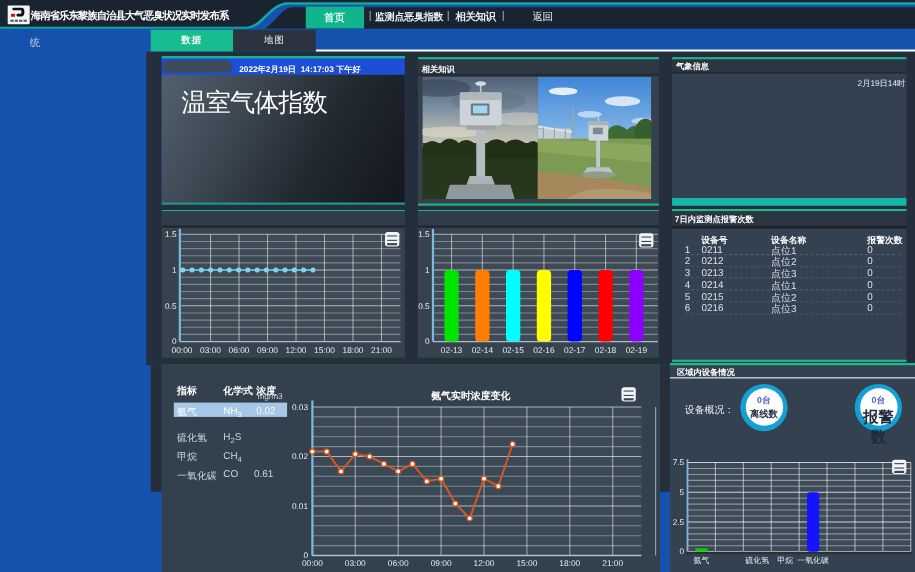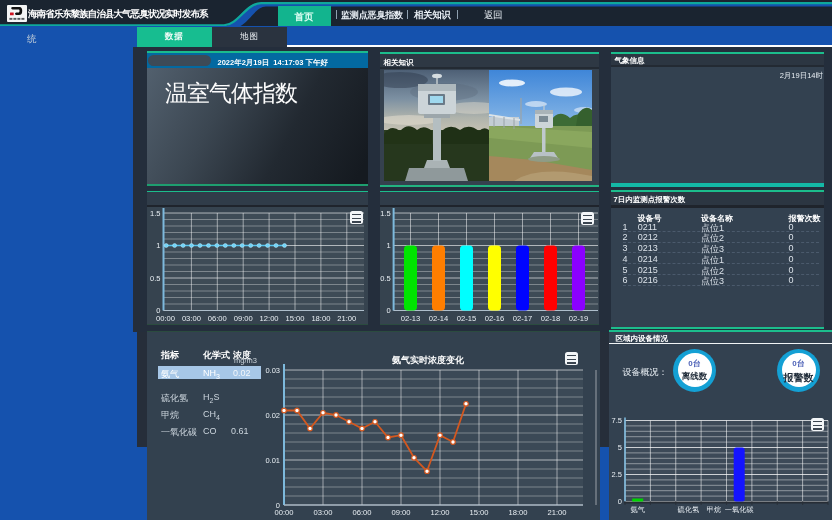--- a/index.html
+++ b/index.html
@@ -41,21 +41,21 @@
 <div class="abs" style="left:0;top:26px;width:832px;height:21px;background:#1552ae"></div>
 <div class="abs" style="left:287px;top:44.5px;width:545px;height:2px;background:#fdfdfd"></div>
 <div class="abs" style="left:136.5px;top:27px;width:75.5px;height:19.5px;background:#17bd90;color:#f0fbf7;font-size:8.5px;font-weight:bold;text-align:center;line-height:19.5px;letter-spacing:1px">数据</div>
 <div class="abs" style="left:212px;top:27px;width:75px;height:19.5px;background:#2a333f;color:#eef2f6;font-size:8.5px;text-align:center;line-height:19.5px;letter-spacing:1px">地图</div>
 <div class="abs" style="left:27px;top:33px;font-size:9.5px;color:#c3cfd9">统</div>
 
 <div class="abs" style="left:133px;top:47px;width:699px;height:285px;background:#242e3c"></div>
 <div class="abs" style="left:137px;top:332px;width:10px;height:114.5px;background:#262e3a"></div>
 <div class="abs" style="left:600px;top:332px;width:8.5px;height:114.5px;background:#262e3a"></div>
 
-<div class="panel" style="left:147px;top:51px;width:221px;height:135px;background:#0369a1">
+<div class="panel" style="left:147px;top:51px;width:221px;height:135px;background:#1d4ed8">
  <div class="abs" style="left:0.5px;top:2px;width:63px;height:11px;border-radius:5.5px;background:#3d4a57"></div>
  <div class="abs" style="left:70.5px;top:4.5px;font-size:7.5px;font-weight:bold;color:#fff;white-space:nowrap">2022年2月19日&nbsp; 14:17:03 下午好</div>
  <div class="abs" style="left:0px;top:15px;width:221px;height:116px;background:linear-gradient(118deg,#52606e 0%,#3b4651 33%,#222931 63%,#151a20 95%)">
    <div class="abs" style="left:18px;top:9.5px;font-size:23px;font-weight:500;letter-spacing:-1px;color:#fdfdfd">温室气体指数</div>
  </div>
 </div>
 <div class="abs" style="left:147px;top:190.5px;width:221px;height:134.5px;background:#36434f;border-top:1.5px solid #1cbd8c;border-bottom:1.7px solid #2b4c3f">
       <div class="abs" style="left:0;top:0;width:221px;height:13px;background:#303c49"></div>
       <div class="abs" style="left:0;top:13px;width:221px;height:2px;background:#1f242c"></div>
     </div>
@@ -231,21 +231,21 @@
       <rect x="167.0" y="51.5" width="13" height="65.0" rx="3.5" fill="#ff0000"></rect>
       <text x="173.5" y="127" font-size="7.6" fill="#e8eef3" text-anchor="middle" font-family="Liberation Sans,sans-serif">02-18</text>
       <rect x="195.0" y="51.5" width="13" height="65.0" rx="3.5" fill="#8b00ff"></rect>
       <text x="201.5" y="127" font-size="7.6" fill="#e8eef3" text-anchor="middle" font-family="Liberation Sans,sans-serif">02-19</text>
     </svg>
     <div class="micon" style="left:581px;top:212px">
       <i></i>
       <i></i>
       <i></i>
     </div>
-<div class="abs" style="left:610.5px;top:52px;width:213.5px;height:134.5px;background:#334150;border-top:2px solid #1cbd8c;border-bottom:4px solid #14b8a6">
+<div class="abs" style="left:610.5px;top:52px;width:213.5px;height:134.5px;background:#334150;border-top:2px solid #1cbd8c;border-bottom:7px solid #14b8a6">
  <div class="abs" style="left:0;top:0;width:213.5px;height:11px;background:#2c3642"></div>
  <div class="abs" style="left:0;top:11px;width:213.5px;height:2.2px;background:#232a33"></div>
  <div class="ptitle abs" style="left:4px;top:2px">气象信息</div>
  <div class="abs" style="right:1px;top:16.5px;font-size:7.5px;color:#eaf0f5">2月19日14时</div>
 </div>
 
 <div class="abs" style="left:610.5px;top:190px;width:213.5px;height:139px;background:#334150;border-top:2px solid #1cbd8c;border-bottom:2px solid #1cbd8c">
  <div class="abs" style="left:0;top:0;width:213.5px;height:13px;background:#2c3642">
    <div class="ptitle abs" style="left:3px;top:2.5px">7日内监测点报警次数</div>
  </div>
@@ -380,21 +380,21 @@
 
  <div class="abs" style="left:64.5px;top:17px;width:43px;height:43px;border-radius:50%;background:#14a0d4">
    <div class="abs" style="left:4.5px;top:4.5px;width:34px;height:34px;border-radius:50%;background:#fff;text-align:center">
      <div style="font-size:8px;font-weight:bold;color:#4f63b8;margin-top:5px">0台</div>
      <div style="font-size:8.5px;font-weight:bold;color:#1f2b38;margin-top:2px">离线数</div>
    </div>
  </div>
  <div class="abs" style="left:168.5px;top:17px;width:43px;height:43px;border-radius:50%;background:#14a0d4">
    <div class="abs" style="left:4.5px;top:4.5px;width:34px;height:34px;border-radius:50%;background:#fff;text-align:center">
      <div style="font-size:8px;font-weight:bold;color:#4f63b8;margin-top:5px">0台</div>
-     <div style="font-size:10px;font-weight:bold;color:#1f2b38;margin-top:2px">报警数</div>
+     <div style="font-size:14px;font-weight:bold;color:#1f2b38;margin-top:2px">报警数</div>
    </div>
  </div>
 </div>
 <svg class="abs" style="left:611px;top:412px" width="221" height="108">
       <rect x="14.0" y="8.5" width="203.0" height="81.0" fill="rgba(255,255,255,0.05)"></rect>
       <line x1="14.0" y1="89.50" x2="217.0" y2="89.50" stroke="rgba(255,255,255,0.75)" stroke-width="1"></line>
       <line x1="14.0" y1="84.10" x2="217.0" y2="84.10" stroke="rgba(255,255,255,0.42)" stroke-width="1"></line>
       <line x1="14.0" y1="78.70" x2="217.0" y2="78.70" stroke="rgba(255,255,255,0.42)" stroke-width="1"></line>
       <line x1="14.0" y1="73.30" x2="217.0" y2="73.30" stroke="rgba(255,255,255,0.42)" stroke-width="1"></line>
       <line x1="14.0" y1="67.90" x2="217.0" y2="67.90" stroke="rgba(255,255,255,0.42)" stroke-width="1"></line>

